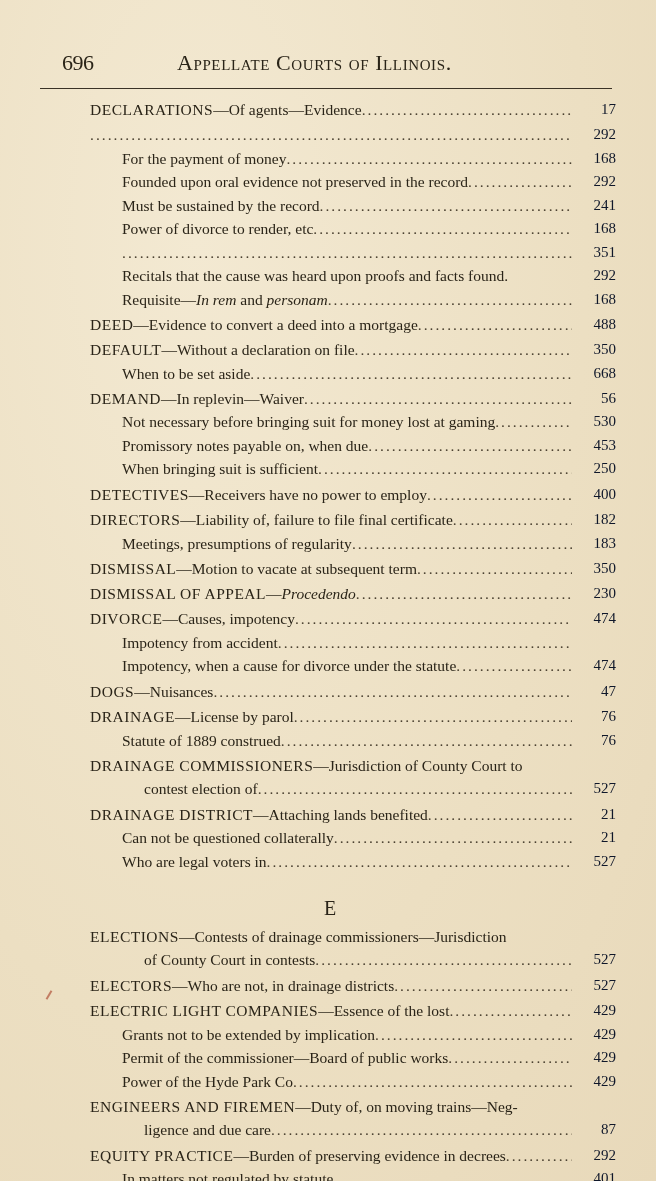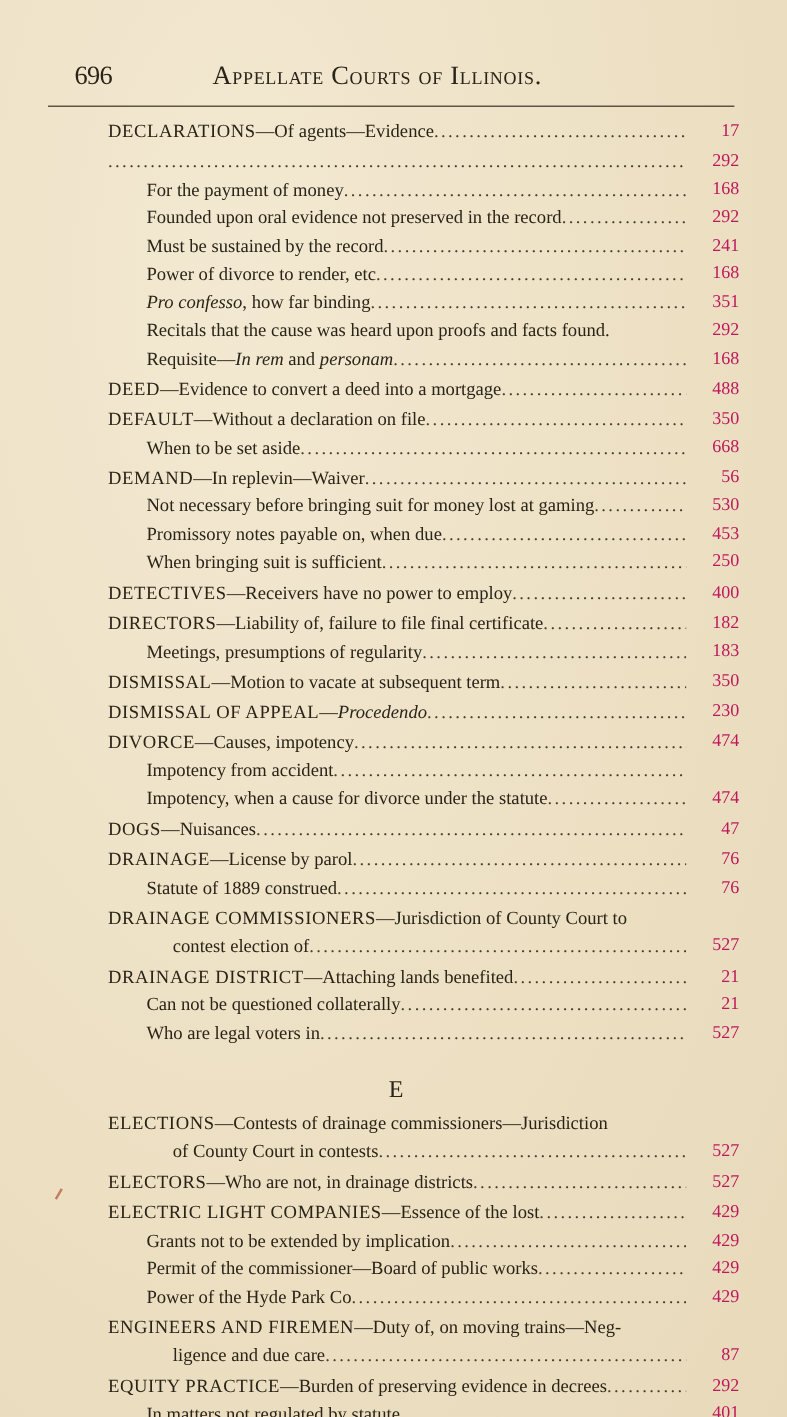--- a/index.html
+++ b/index.html
@@ -17,21 +17,21 @@
   .rule { position: absolute; top: 88px; left: 40px; width: 572px; border-top: 1.5px solid #3a3226; }
   .index { position: absolute; top: 96px; left: 44px; width: 572px; }
   .entry { position: relative; height: 23.5px; font-size: 15.5px; line-height: 23.5px; white-space: nowrap; }
   .entry.main { margin-top: 1.8px; }
   .entry.sub .txt { padding-left: 32px; text-align: right; }
   .entry.cont .txt { padding-left: 54px; }
   .txt { display: flex; position: absolute; left: 2px; right: 44px; overflow: hidden; margin-left: 44px; }
   .txt .lbl { flex: none; }
   .txt .lbl .hd { letter-spacing: 0.5px; }
   .txt .dots { flex: 1; overflow: hidden; white-space: nowrap; color: #4a4030; letter-spacing: 2px; }
-  .pg { position: absolute; right: 0; width: 40px; text-align: right; font-size: 15px; color: #be185d; }
+  .pg { position: absolute; right: 0; width: 40px; text-align: right; font-size: 15px; color: #0f172a; }
   .section-letter { text-align: center; font-size: 20px; height: 46px; line-height: 62px; padding-left: 0; margin-top: 4px; }
   .mark { position: absolute; left: 48px; top: 990px; width: 2px; height: 10px; background: #b0523a; transform: rotate(30deg); opacity: 0.7; }
   i { font-style: italic; }
 </style>
 </head>
 <body>
 
 <div class="header">
   <span class="page-num">696</span>
   <span class="running-title">Appellate Courts of Illinois.</span>
@@ -76,21 +76,20 @@
     </div>
     <div class="entry sub">
       <span class="txt">
         <span class="lbl"><span>Power of divorce to render, etc</span></span>
         <span class="dots">........................................................................................................................................................................................................</span>
       </span>
       <span class="pg">168</span>
     </div>
     <div class="entry sub">
       <span class="txt">
-        <span class="lbl"><i>Pro confesso</i><span>, how far binding</span></span>
         <span class="dots">........................................................................................................................................................................................................</span>
       </span>
       <span class="pg">351</span>
     </div>
     <div class="entry sub nodots">
       <span class="txt">
         <span class="lbl"><span>Recitals that the cause was heard upon proofs and facts found.</span></span>
       </span>
       <span class="pg">292</span>
     </div>

